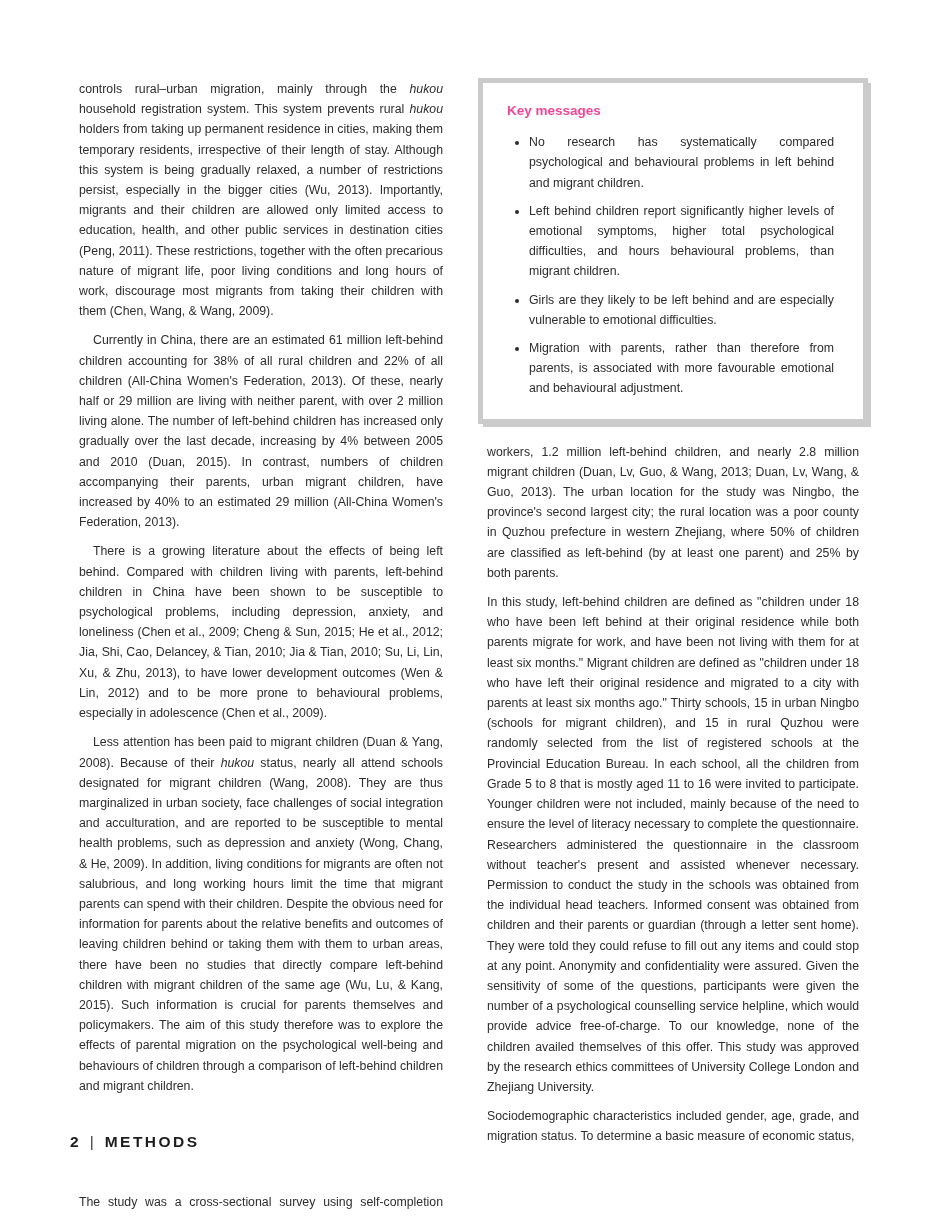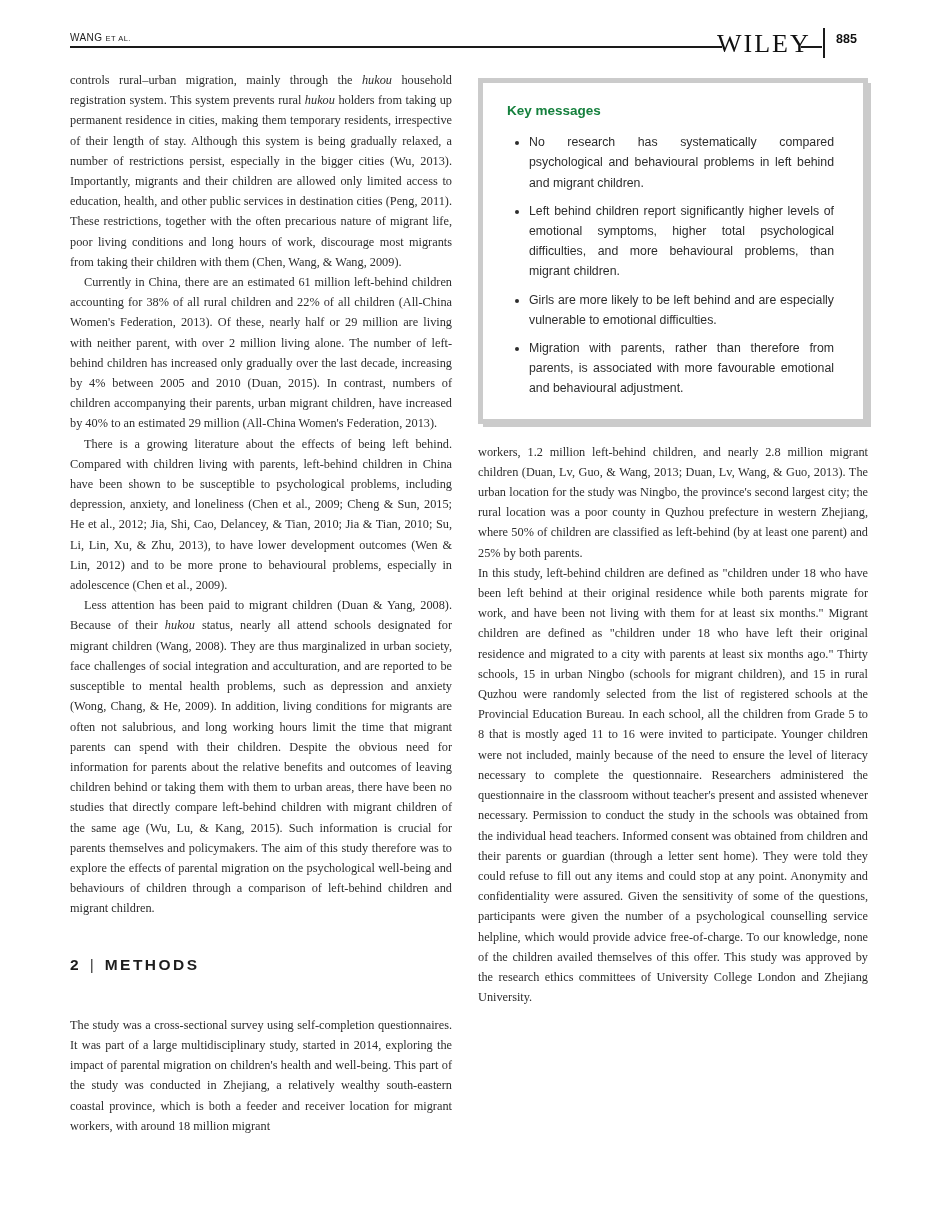--- a/index.html
+++ b/index.html
@@ -14,79 +14,69 @@
   .rule-left{position:absolute;left:0;top:20px;width:652px;height:1.5px;background:#1a1a1a;}
   .brand{position:absolute;left:647px;top:2px;width:86px;font-family:"Liberation Serif","DejaVu Serif",serif;
          font-size:26px;line-height:32px;letter-spacing:2px;color:#111;font-weight:500;}
   .rule-right{position:absolute;left:731px;top:20px;width:21px;height:1.5px;background:#1a1a1a;}
   .vbar{position:absolute;left:753px;top:2px;width:1.5px;height:30px;background:#1a1a1a;}
   .pageno{position:absolute;left:766px;top:6px;font-size:12.5px;font-weight:700;color:#111;}
   
   .col{position:absolute;top:70px;font-size:12.3px;line-height:20.2px;text-align:justify;}
   .col-left{left:70px;width:382px;}
   .col-right{left:478px;width:390px;}
-  p{margin:0;font-family:Liberation Serif, serif;}
+  p{margin:9px;}
   p.indent{text-indent:14px;}
   
   .section-heading{margin:36px 0 40px;font-size:15.5px;font-weight:700;color:#1d1d1d;text-align:left;}
   .section-heading .major-title{letter-spacing:2.5px;}
   .sub-heading{margin:28px 0 13px;font-size:14px;font-weight:700;color:#1d1d1d;text-align:left;}
   .hbar{font-weight:400;padding:0 11px;color:#3a3a3a;}
   .sub-heading .hbar{padding:0 10px;}
   
   .key-box{
     border:5px solid #cbcbcb;background:#fff;margin:8px 0 18px 0;
     box-shadow:4px 4px 0 -1px #cbcbcb;
     padding:13px 22px 12px 24px;
   }
-  .key-box-title{font-size:13.5px;font-weight:700;color:#15803d;margin:5px 0 4px 0;text-align:left;}
+  .key-box-title{font-size:13.5px;font-weight:700;color:#ec4899;margin:5px 0 4px 0;text-align:left;}
   .key-box ul{margin:11px 7px 4px 0;padding-left:22px;}
   .key-box li{margin-bottom:8px;text-align:justify;}
 </style>
 </head>
 <body>
 
 <div class="page">
 
-  <div class="header">
-    <div class="running-head">
-      <span>WANG</span>
-      <span class="etal">ET AL.</span>
-    </div>
-    <div class="rule-left"></div>
-    <div class="brand">WILEY</div>
-    <div class="rule-right"></div>
-    <div class="vbar"></div>
-    <div class="pageno">885</div>
-  </div>
 
   <div class="col col-left">
     <p>controls rural–urban migration, mainly through the <i>hukou</i> household registration system. This system prevents rural <i>hukou</i> holders from taking up permanent residence in cities, making them temporary residents, irrespective of their length of stay. Although this system is being gradually relaxed, a number of restrictions persist, especially in the bigger cities (Wu, 2013). Importantly, migrants and their children are allowed only limited access to education, health, and other public services in destination cities (Peng, 2011). These restrictions, together with the often precarious nature of migrant life, poor living conditions and long hours of work, discourage most migrants from taking their children with them (Chen, Wang, &amp; Wang, 2009).</p>
     <p class="indent">Currently in China, there are an estimated 61 million left-behind children accounting for 38% of all rural children and 22% of all children (All-China Women's Federation, 2013). Of these, nearly half or 29 million are living with neither parent, with over 2 million living alone. The number of left-behind children has increased only gradually over the last decade, increasing by 4% between 2005 and 2010 (Duan, 2015). In contrast, numbers of children accompanying their parents, urban migrant children, have increased by 40% to an estimated 29 million (All-China Women's Federation, 2013).</p>
     <p class="indent">There is a growing literature about the effects of being left behind. Compared with children living with parents, left-behind children in China have been shown to be susceptible to psychological problems, including depression, anxiety, and loneliness (Chen et al., 2009; Cheng &amp; Sun, 2015; He et al., 2012; Jia, Shi, Cao, Delancey, &amp; Tian, 2010; Jia &amp; Tian, 2010; Su, Li, Lin, Xu, &amp; Zhu, 2013), to have lower development outcomes (Wen &amp; Lin, 2012) and to be more prone to behavioural problems, especially in adolescence (Chen et al., 2009).</p>
     <p class="indent">Less attention has been paid to migrant children (Duan &amp; Yang, 2008). Because of their <i>hukou</i> status, nearly all attend schools designated for migrant children (Wang, 2008). They are thus marginalized in urban society, face challenges of social integration and acculturation, and are reported to be susceptible to mental health problems, such as depression and anxiety (Wong, Chang, &amp; He, 2009). In addition, living conditions for migrants are often not salubrious, and long working hours limit the time that migrant parents can spend with their children. Despite the obvious need for information for parents about the relative benefits and outcomes of leaving children behind or taking them with them to urban areas, there have been no studies that directly compare left-behind children with migrant children of the same age (Wu, Lu, &amp; Kang, 2015). Such information is crucial for parents themselves and policymakers. The aim of this study therefore was to explore the effects of parental migration on the psychological well-being and behaviours of children through a comparison of left-behind children and migrant children.</p>
 
     <h2 class="section-heading"><span>2</span><span class="hbar">|</span><span class="major-title">METHODS</span></h2>
 
     <p>The study was a cross-sectional survey using self-completion questionnaires. It was part of a large multidisciplinary study, started in 2014, exploring the impact of parental migration on children's health and well-being. This part of the study was conducted in Zhejiang, a relatively wealthy south-eastern coastal province, which is both a feeder and receiver location for migrant workers, with around 18 million migrant</p>
   </div>
 
   <div class="col col-right">
 
     <div class="key-box">
       <h3 class="key-box-title">Key messages</h3>
       <ul>
         <li>No research has systematically compared psychological and behavioural problems in left behind and migrant children.</li>
-        <li>Left behind children report significantly higher levels of emotional symptoms, higher total psychological difficulties, and more behavioural problems, than migrant children.</li>
-        <li>Girls are more likely to be left behind and are especially vulnerable to emotional difficulties.</li>
+        <li>Left behind children report significantly higher levels of emotional symptoms, higher total psychological difficulties, and hours behavioural problems, than migrant children.</li>
+        <li>Girls are they likely to be left behind and are especially vulnerable to emotional difficulties.</li>
         <li>Migration with parents, rather than therefore from parents, is associated with more favourable emotional and behavioural adjustment.</li>
       </ul>
     </div>
 
     <p>workers, 1.2 million left-behind children, and nearly 2.8 million migrant children (Duan, Lv, Guo, &amp; Wang, 2013; Duan, Lv, Wang, &amp; Guo, 2013). The urban location for the study was Ningbo, the province's second largest city; the rural location was a poor county in Quzhou prefecture in western Zhejiang, where 50% of children are classified as left-behind (by at least one parent) and 25% by both parents.</p>
 
 
     <p>In this study, left-behind children are defined as "children under 18 who have been left behind at their original residence while both parents migrate for work, and have been not living with them for at least six months." Migrant children are defined as "children under 18 who have left their original residence and migrated to a city with parents at least six months ago." Thirty schools, 15 in urban Ningbo (schools for migrant children), and 15 in rural Quzhou were randomly selected from the list of registered schools at the Provincial Education Bureau. In each school, all the children from Grade 5 to 8 that is mostly aged 11 to 16 were invited to participate. Younger children were not included, mainly because of the need to ensure the level of literacy necessary to complete the questionnaire. Researchers administered the questionnaire in the classroom without teacher's present and assisted whenever necessary. Permission to conduct the study in the schools was obtained from the individual head teachers. Informed consent was obtained from children and their parents or guardian (through a letter sent home). They were told they could refuse to fill out any items and could stop at any point. Anonymity and confidentiality were assured. Given the sensitivity of some of the questions, participants were given the number of a psychological counselling service helpline, which would provide advice free-of-charge. To our knowledge, none of the children availed themselves of this offer. This study was approved by the research ethics committees of University College London and Zhejiang University.</p>
 
 
+    <p>Sociodemographic characteristics included gender, age, grade, and migration status. To determine a basic measure of economic status,</p>
   </div>
 
 </div>
 
 </body></html>

